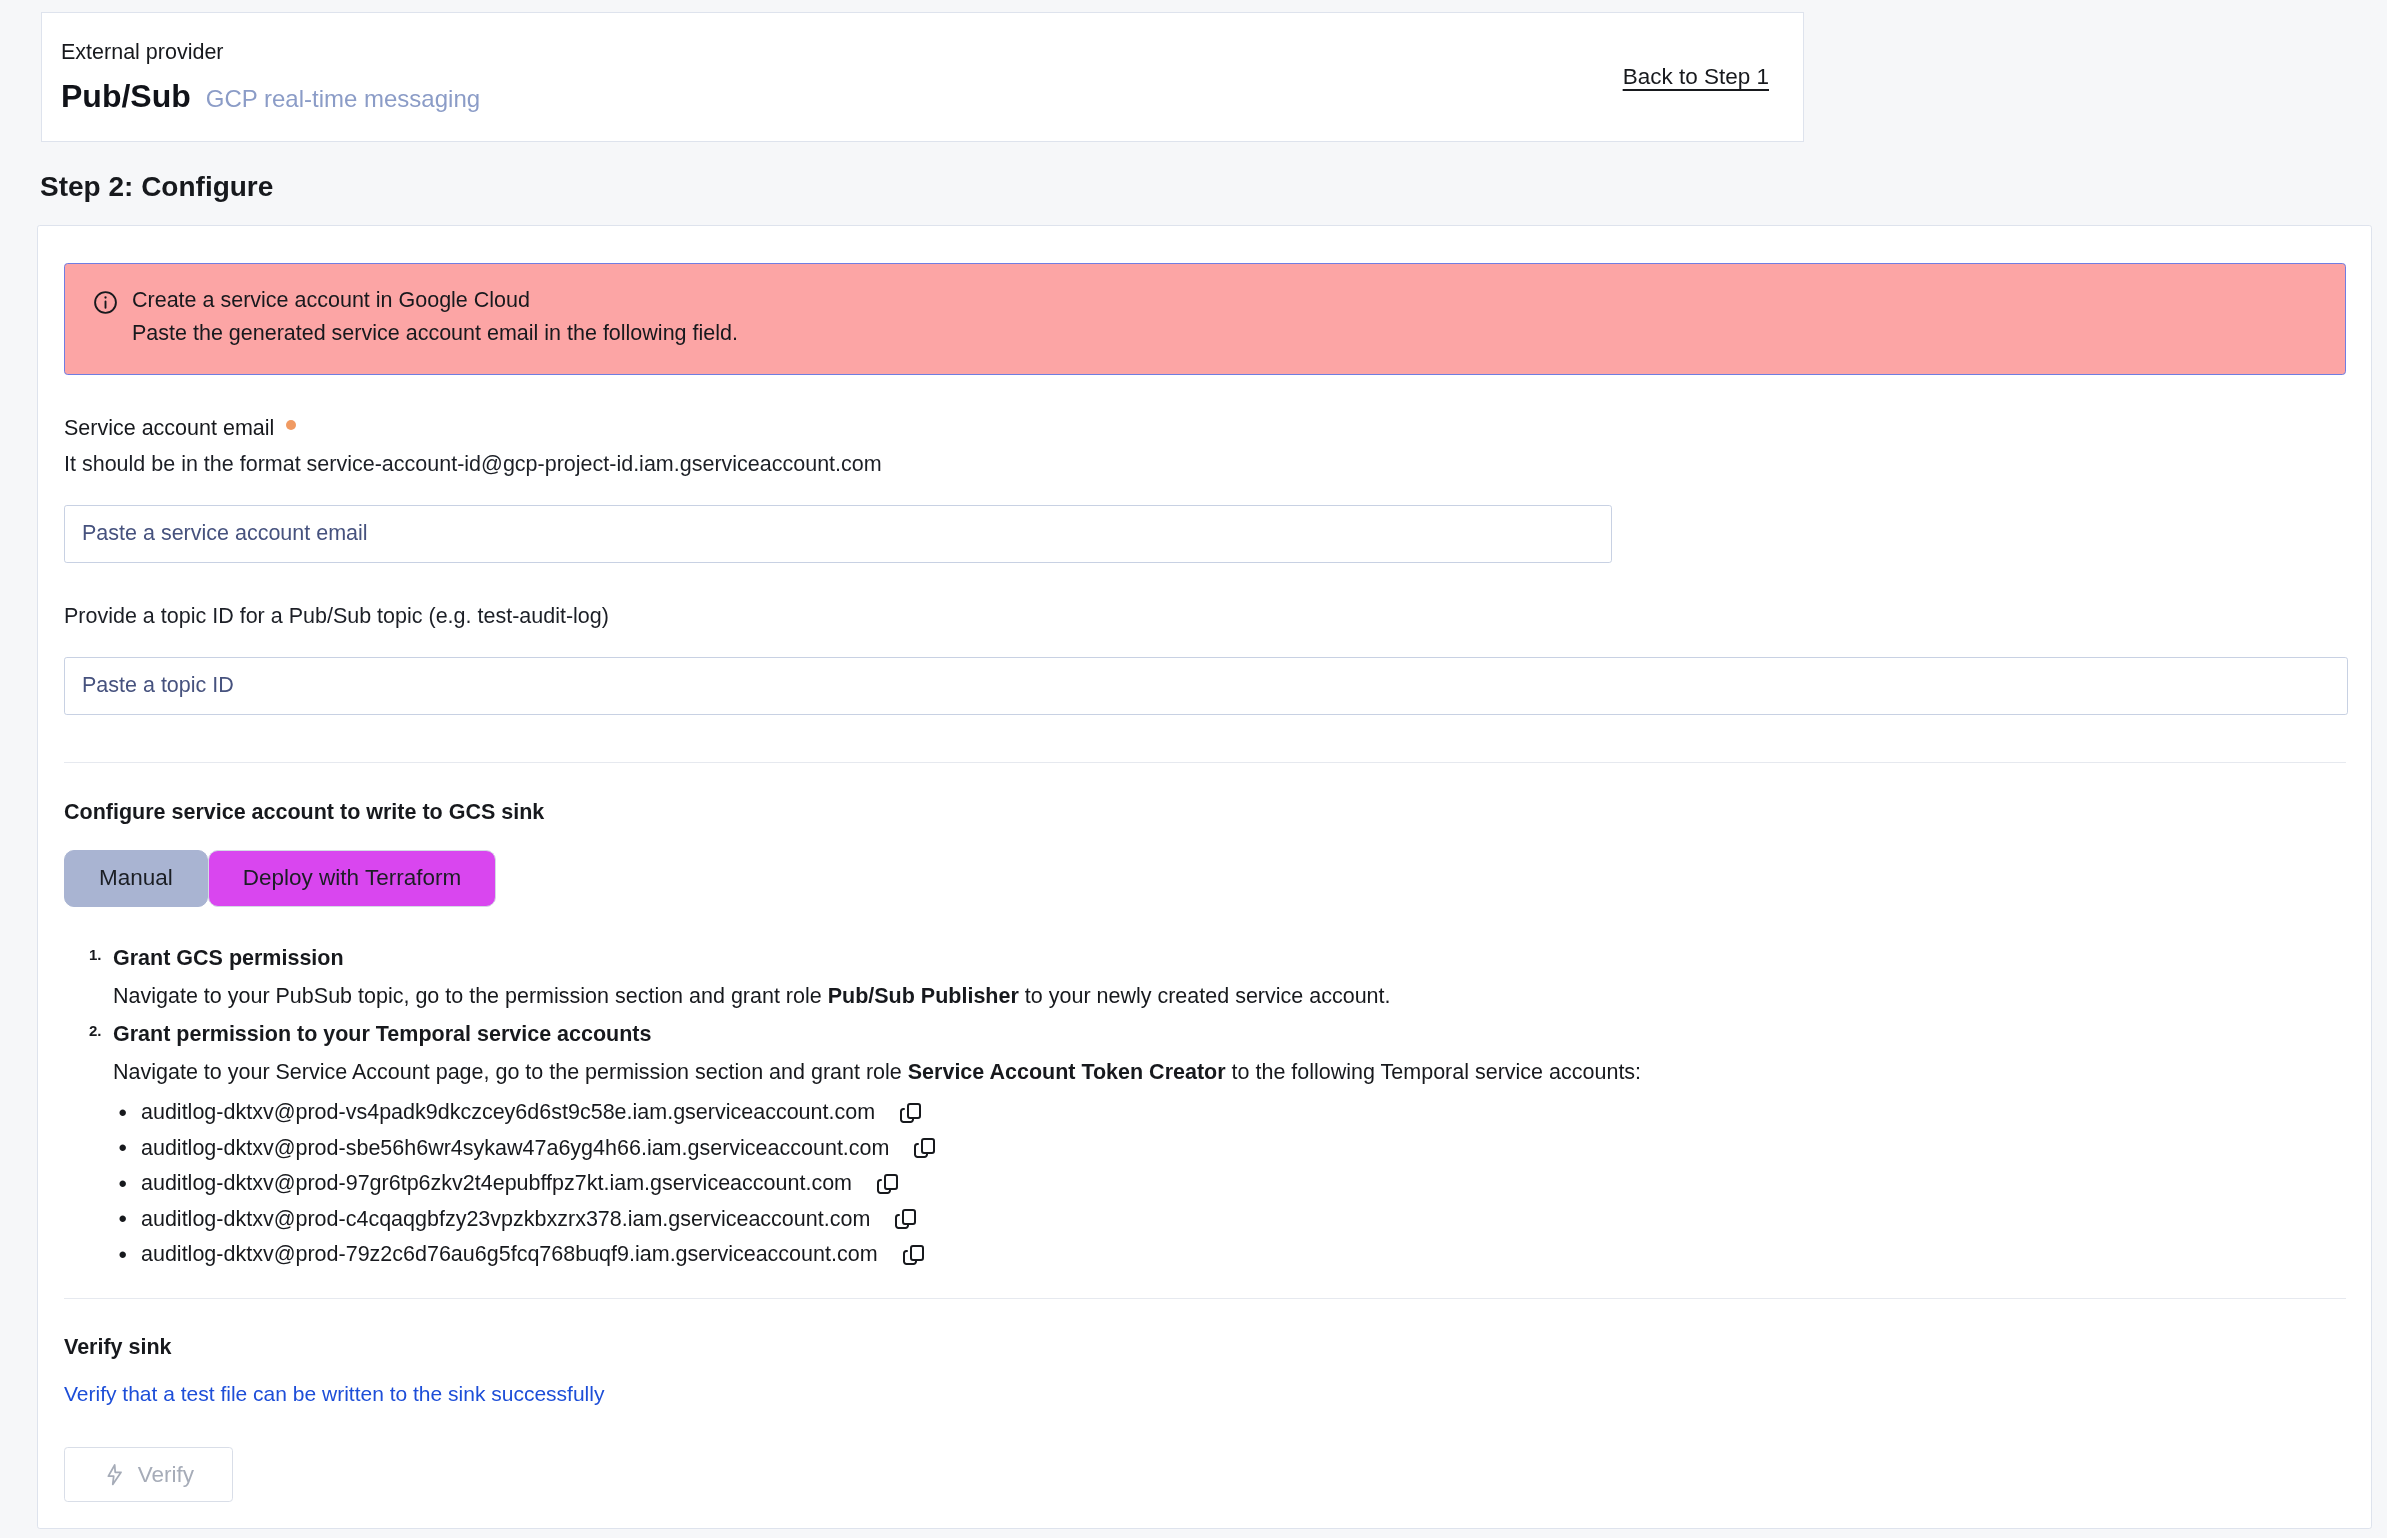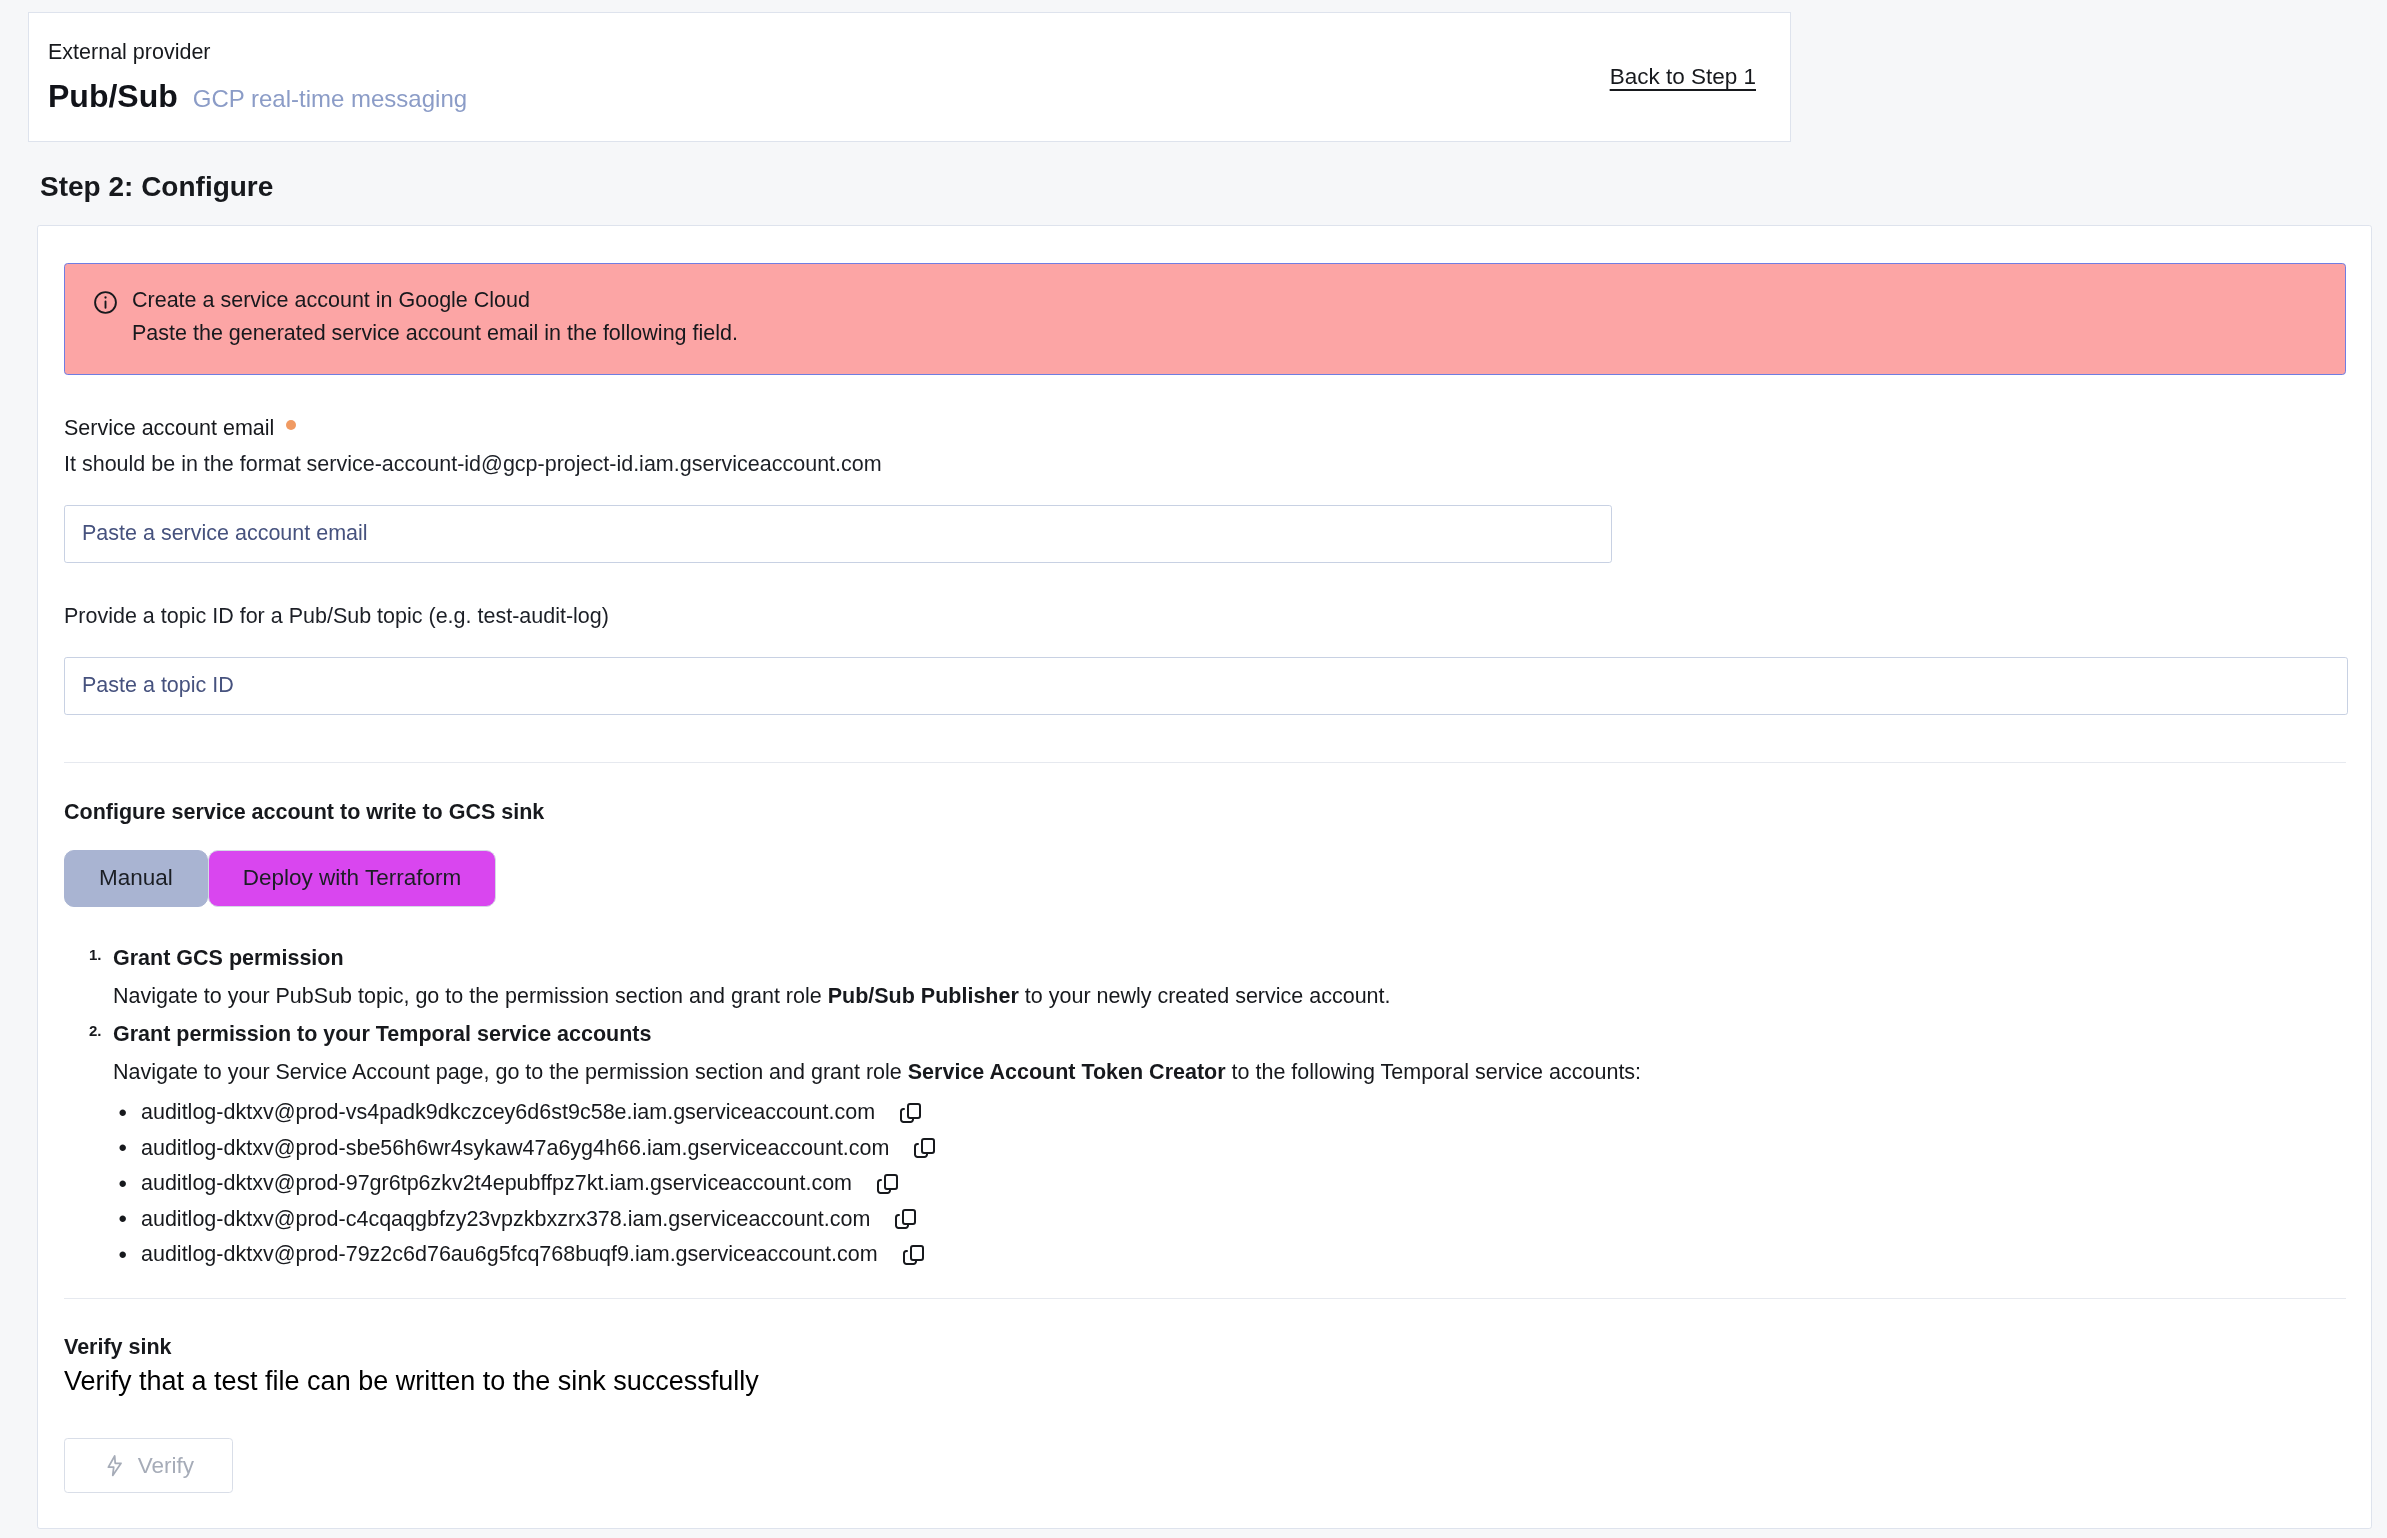--- a/index.html
+++ b/index.html
@@ -5,21 +5,21 @@
   * { box-sizing: border-box; margin: 0; padding: 0; }
   html, body {
     width: 2387px; height: 1538px;
     font-family: "Liberation Sans", sans-serif;
     background: #f6f7f9;
     color: #17191d;
     overflow: hidden;
   }
   
   .provider-card {
-    position: absolute; left: 28px; top: 12px;
+    position: absolute; left: 41px; top: 12px;
     width: 1763px; height: 130px;
     background: #ffffff;
     border: 0.9px solid #dee3ed;
     display: flex; align-items: center; justify-content: space-between;
     padding: 0 34px 0 19px;
   }
   .provider-left { display: flex; flex-direction: column; gap: 13px; }
   .provider-eyebrow { font-size: 21.5px; color: #17191d; }
   .provider-title-row { display: flex; align-items: baseline; gap: 15px; }
   .provider-title { font-size: 32px; font-weight: 700; color: #111319; }
@@ -113,21 +113,21 @@
     content: "•"; position: absolute; left: -22.5px; font-size: 24px; color: #17191d;
   }
   .copy-btn {
     background: none; border: none; cursor: pointer;
     width: 28px; height: 28px; padding: 0; display: inline-flex;
     align-items: center; justify-content: center;
   }
   .copy-btn svg { width: 24px; height: 24px; display: block; }
   
   .verify-heading { font-size: 21.5px; font-weight: 700; color: #17191d; margin-top: 36px; }
-  .verify-body { font-size: 27px; color: #000000; margin-top: 6px; }
+  .verify-body { font-size: 21px; color: #1d4ed8; margin-top: 22px; }
   .btn {
     display: inline-flex; align-items: center; justify-content: center; gap: 11.2px;
     border: 0.9px solid #d9dee8; border-radius: 3.7px; background: #ffffff;
     font-family: "Liberation Sans", sans-serif;
     font-size: 22.5px; color: #a6acb8; cursor: not-allowed;
   }
   .btn-verify { margin-top: 41px; width: 169px; height: 55px; }
   .bolt-icon svg { width: 23.4px; height: 23.4px; display: block; }
 </style>
 </head>

